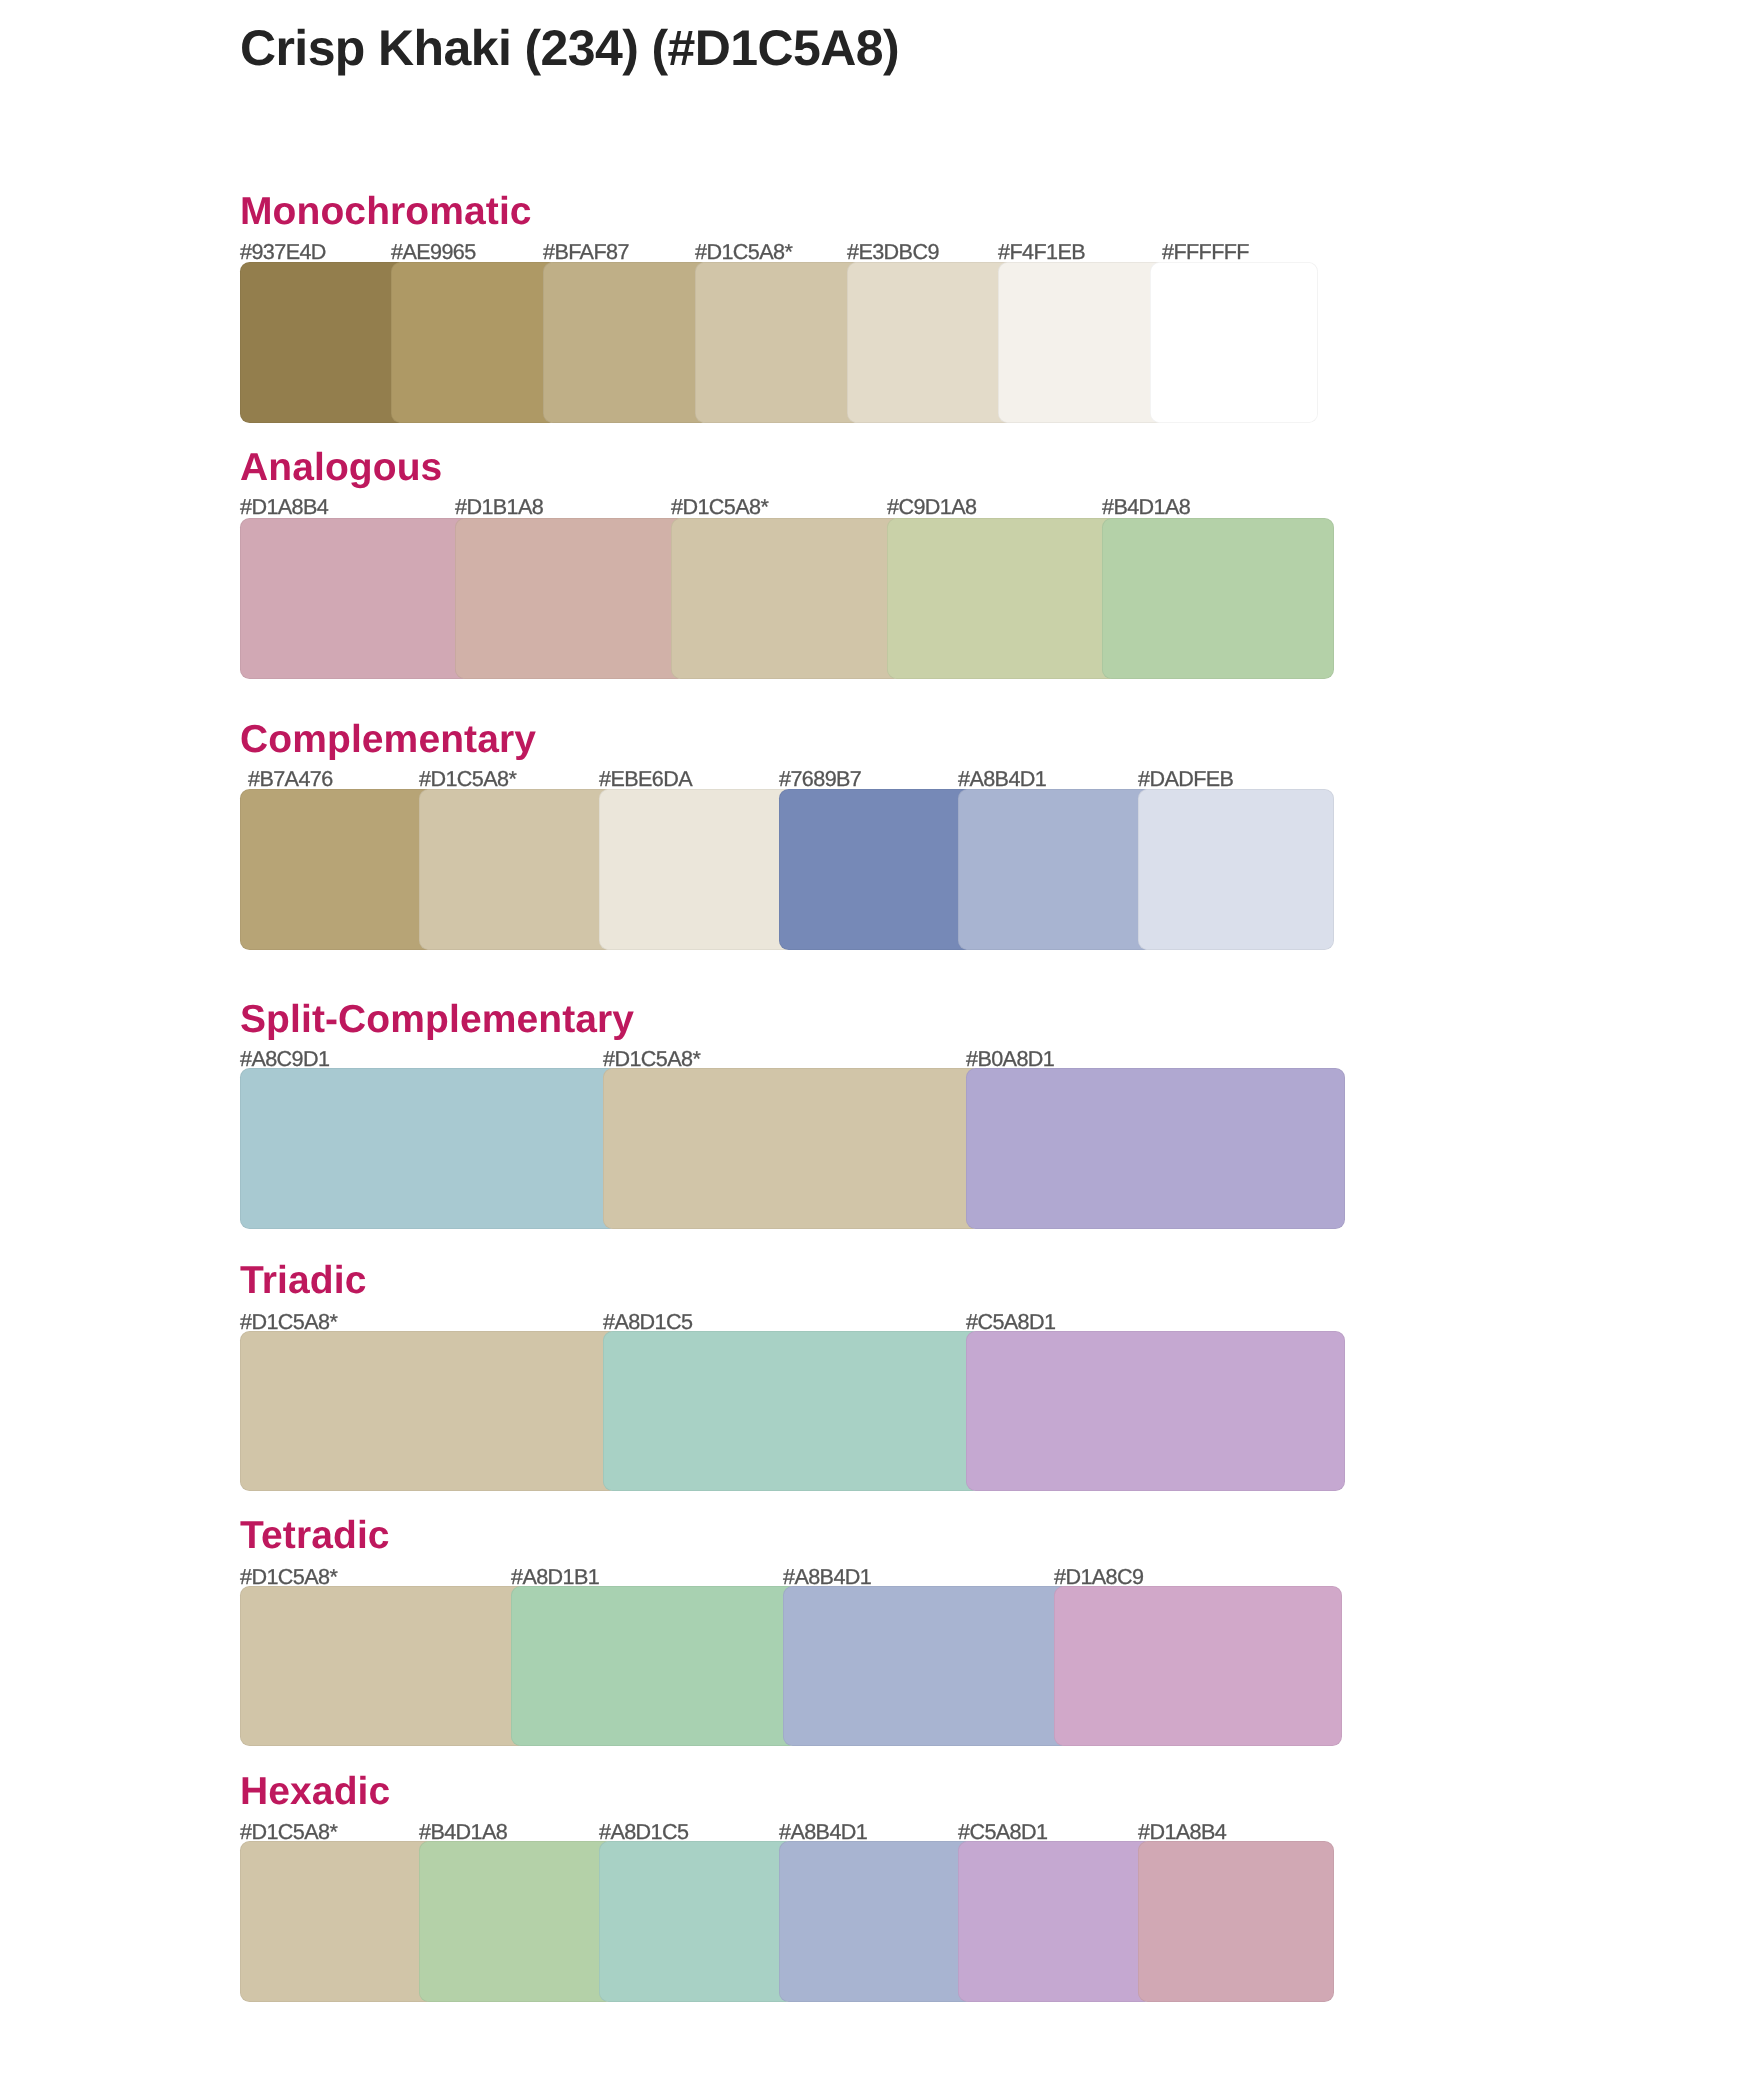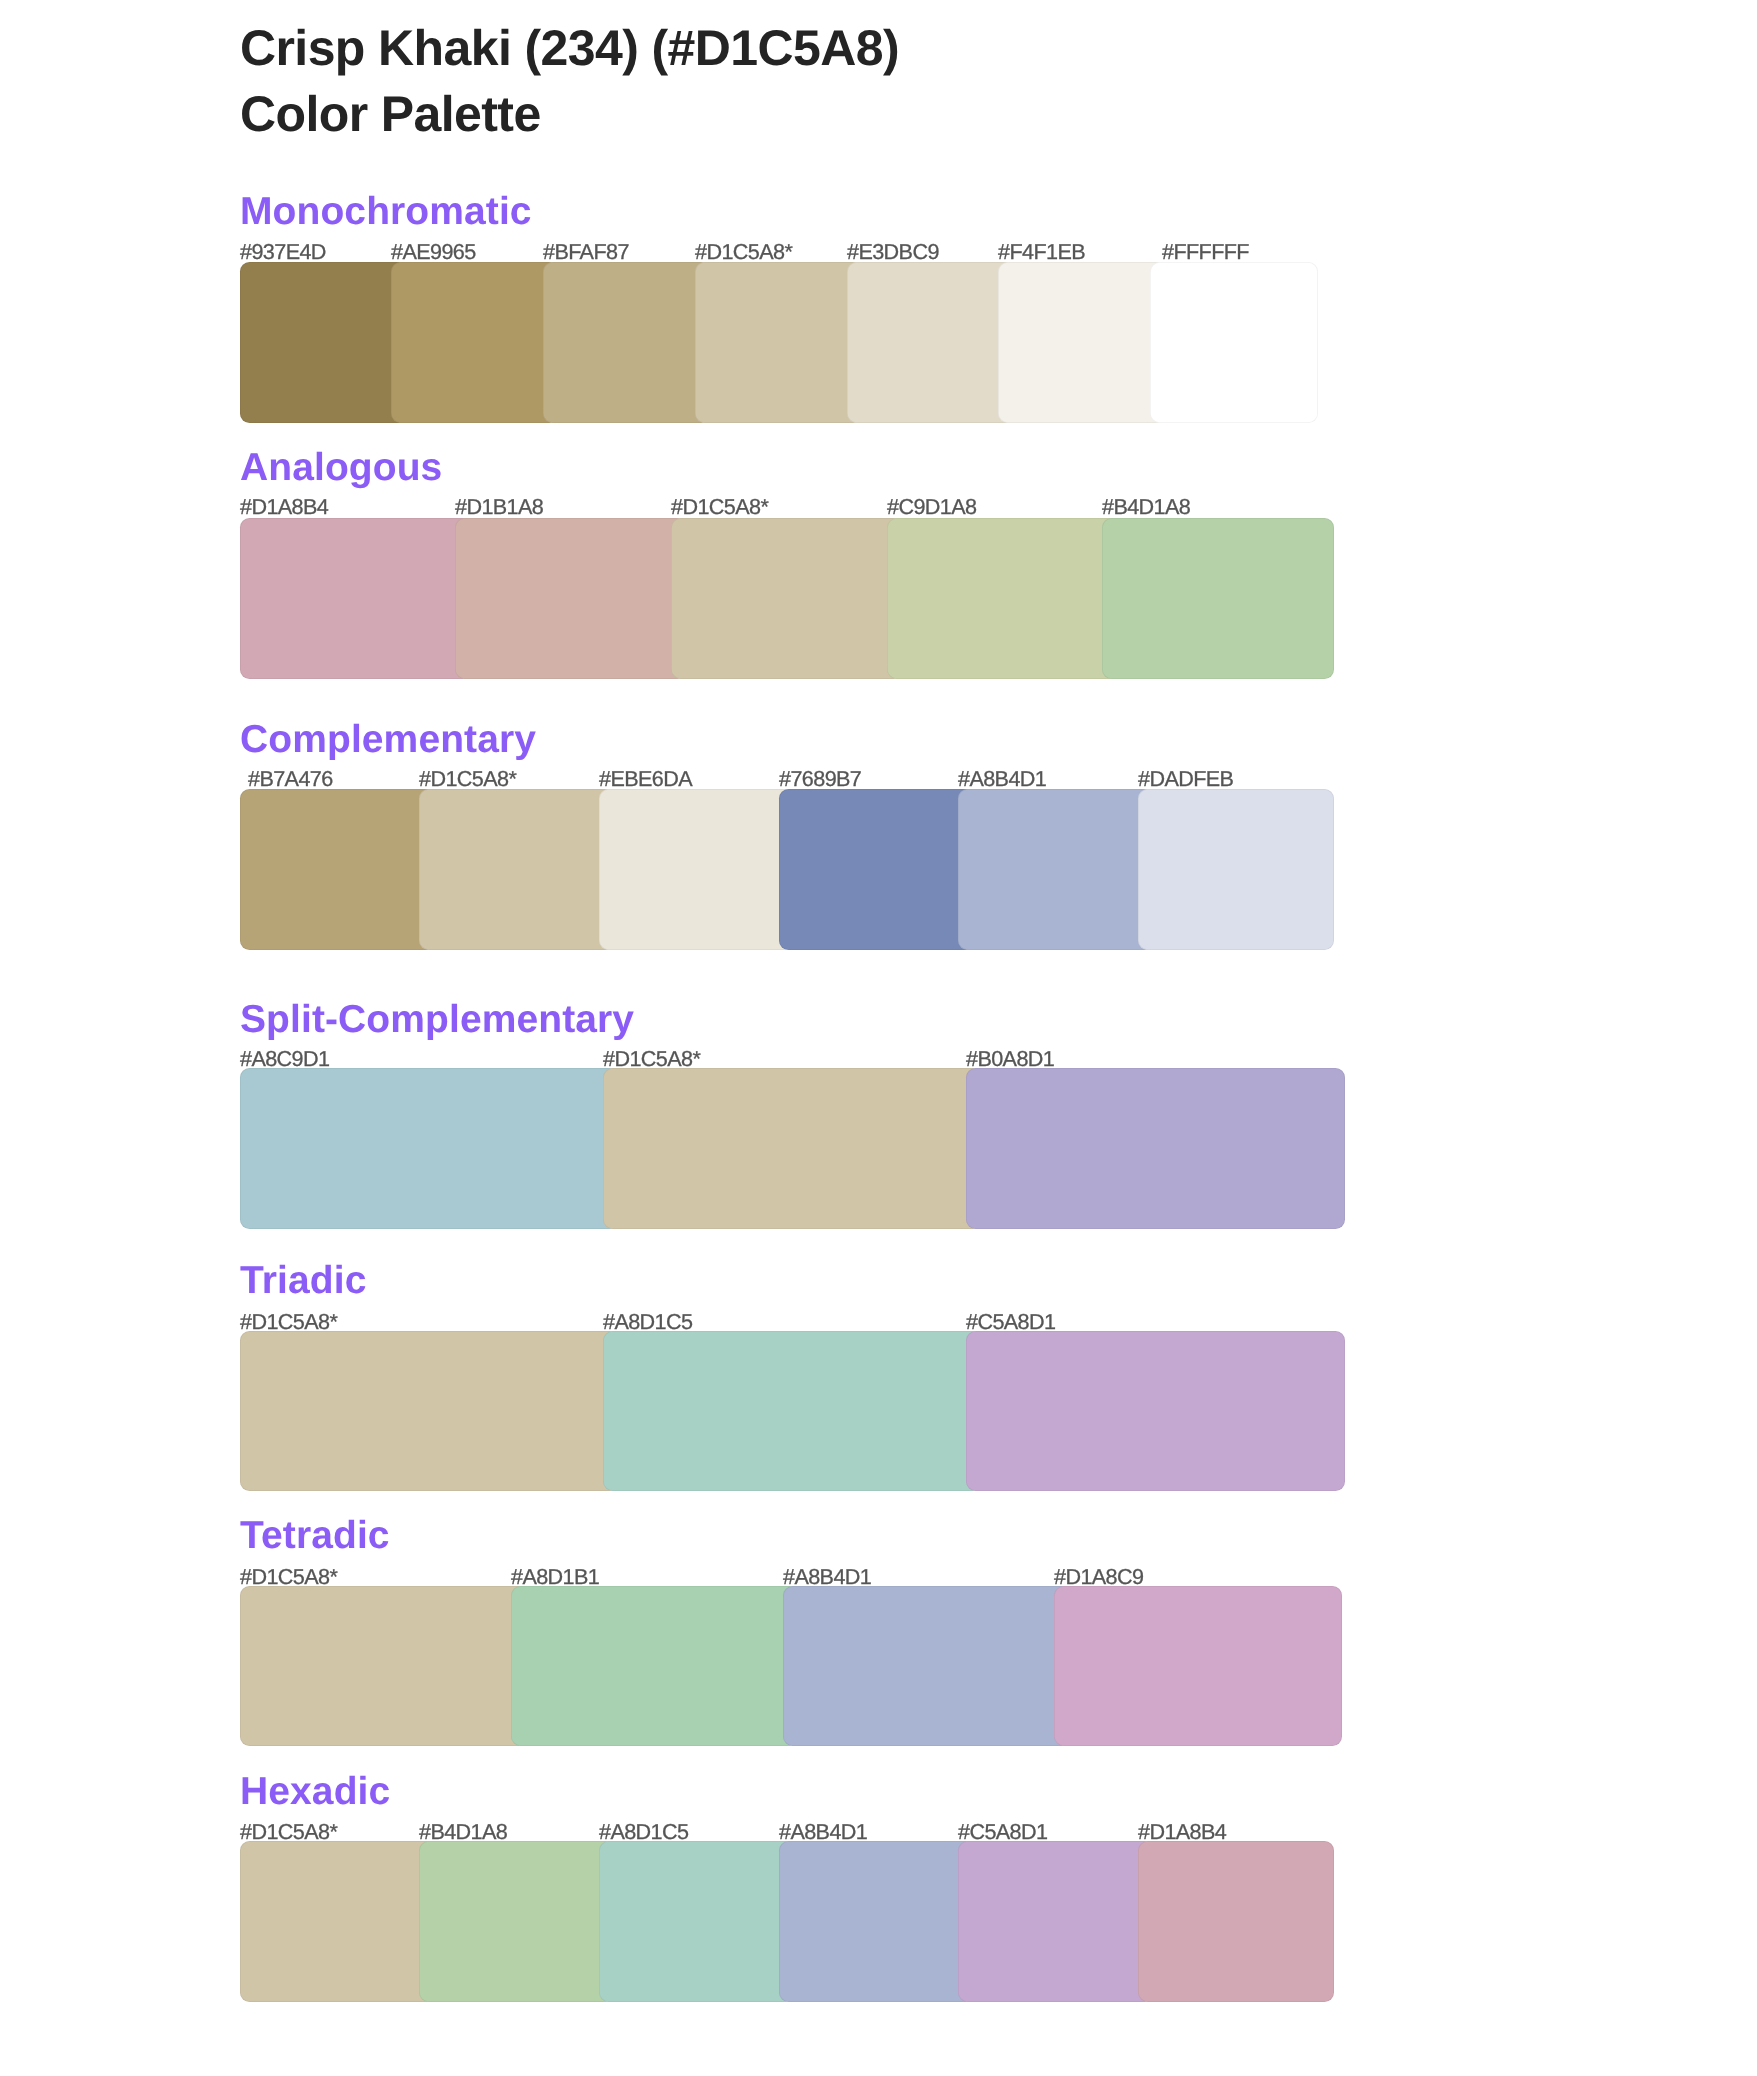--- a/index.html
+++ b/index.html
@@ -24,21 +24,21 @@
     font-size:50px;
     line-height:1;
     letter-spacing:-0.6px;
     white-space:nowrap;
   }
 
   .palette-section { position:absolute; left:0; width:1757px; }
 
   .section-heading {
     position:absolute; left:240px; margin:0;
-    color:#8b5cf6;
+    color:#be185d;
     font-weight:700;
     font-size:39px;
     line-height:1;
     letter-spacing:0.1px;
     white-space:nowrap;
     text-align:center;
   }
 
   .swatch-row, .label-row { position:absolute; left:0; top:0; width:1757px; height:100%;text-align:center; }
 
@@ -68,21 +68,20 @@
     white-space:nowrap;
   }
 </style>
 </head>
 <body>
 
 <div class="page">
 
   <header class="page-title">
     <div class="title-line" style="top:23px">Crisp Khaki (234) (#D1C5A8)</div>
-    <div class="title-line" style="top:89px">Color Palette</div>
   </header>
 
   <section class="palette-section" style="top:192px;height:230px">
     <h2 class="section-heading" style="top:0px">Monochromatic</h2>
     <div class="swatch-row">
       <div class="swatch" style="left: 240px; top: 70px; width: 168px; height: 161px; z-index: 1; background-color: rgb(147, 126, 77);"></div>
       <div class="swatch" style="left: 391px; top: 70px; width: 168px; height: 161px; z-index: 2; background-color: rgb(174, 153, 101);"></div>
       <div class="swatch" style="left: 543px; top: 70px; width: 168px; height: 161px; z-index: 3; background-color: rgb(191, 175, 135);"></div>
       <div class="swatch" style="left: 695px; top: 70px; width: 168px; height: 161px; z-index: 4; background-color: rgb(209, 197, 168);"></div>
       <div class="swatch" style="left: 847px; top: 70px; width: 168px; height: 161px; z-index: 5; background-color: rgb(227, 219, 201);"></div>

